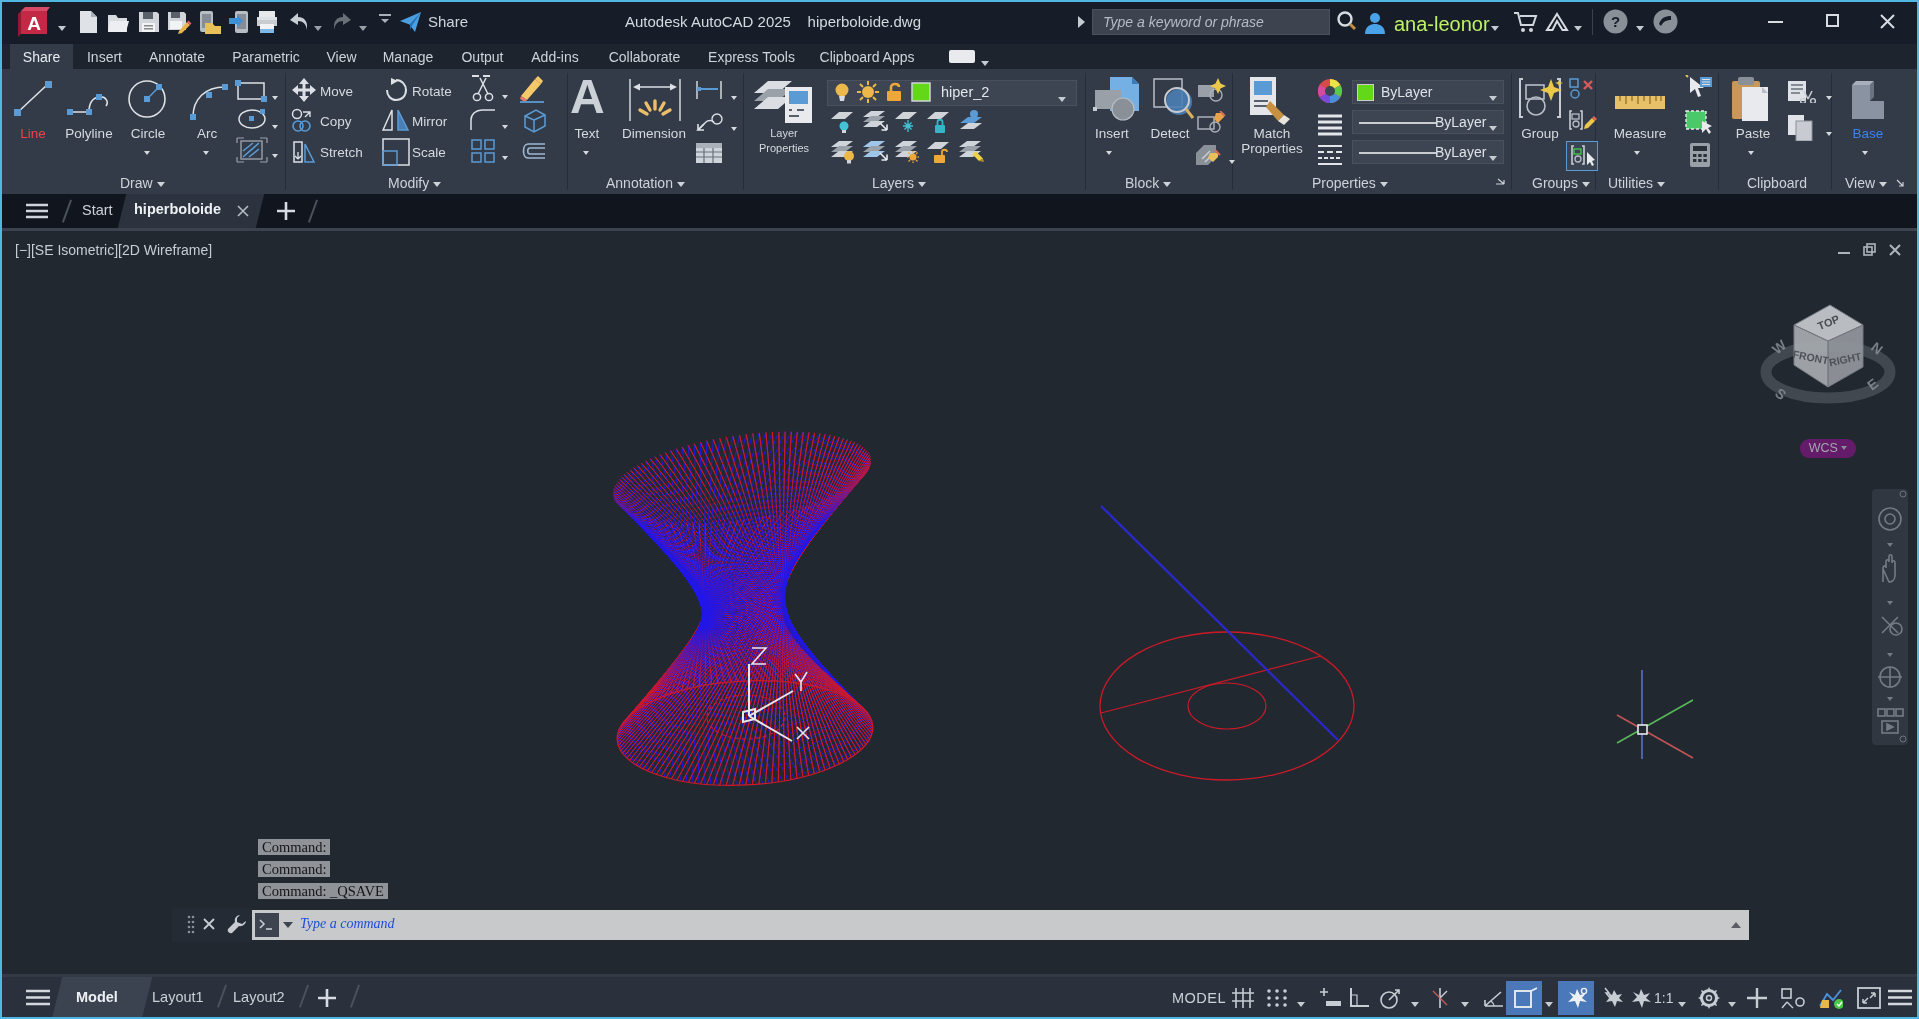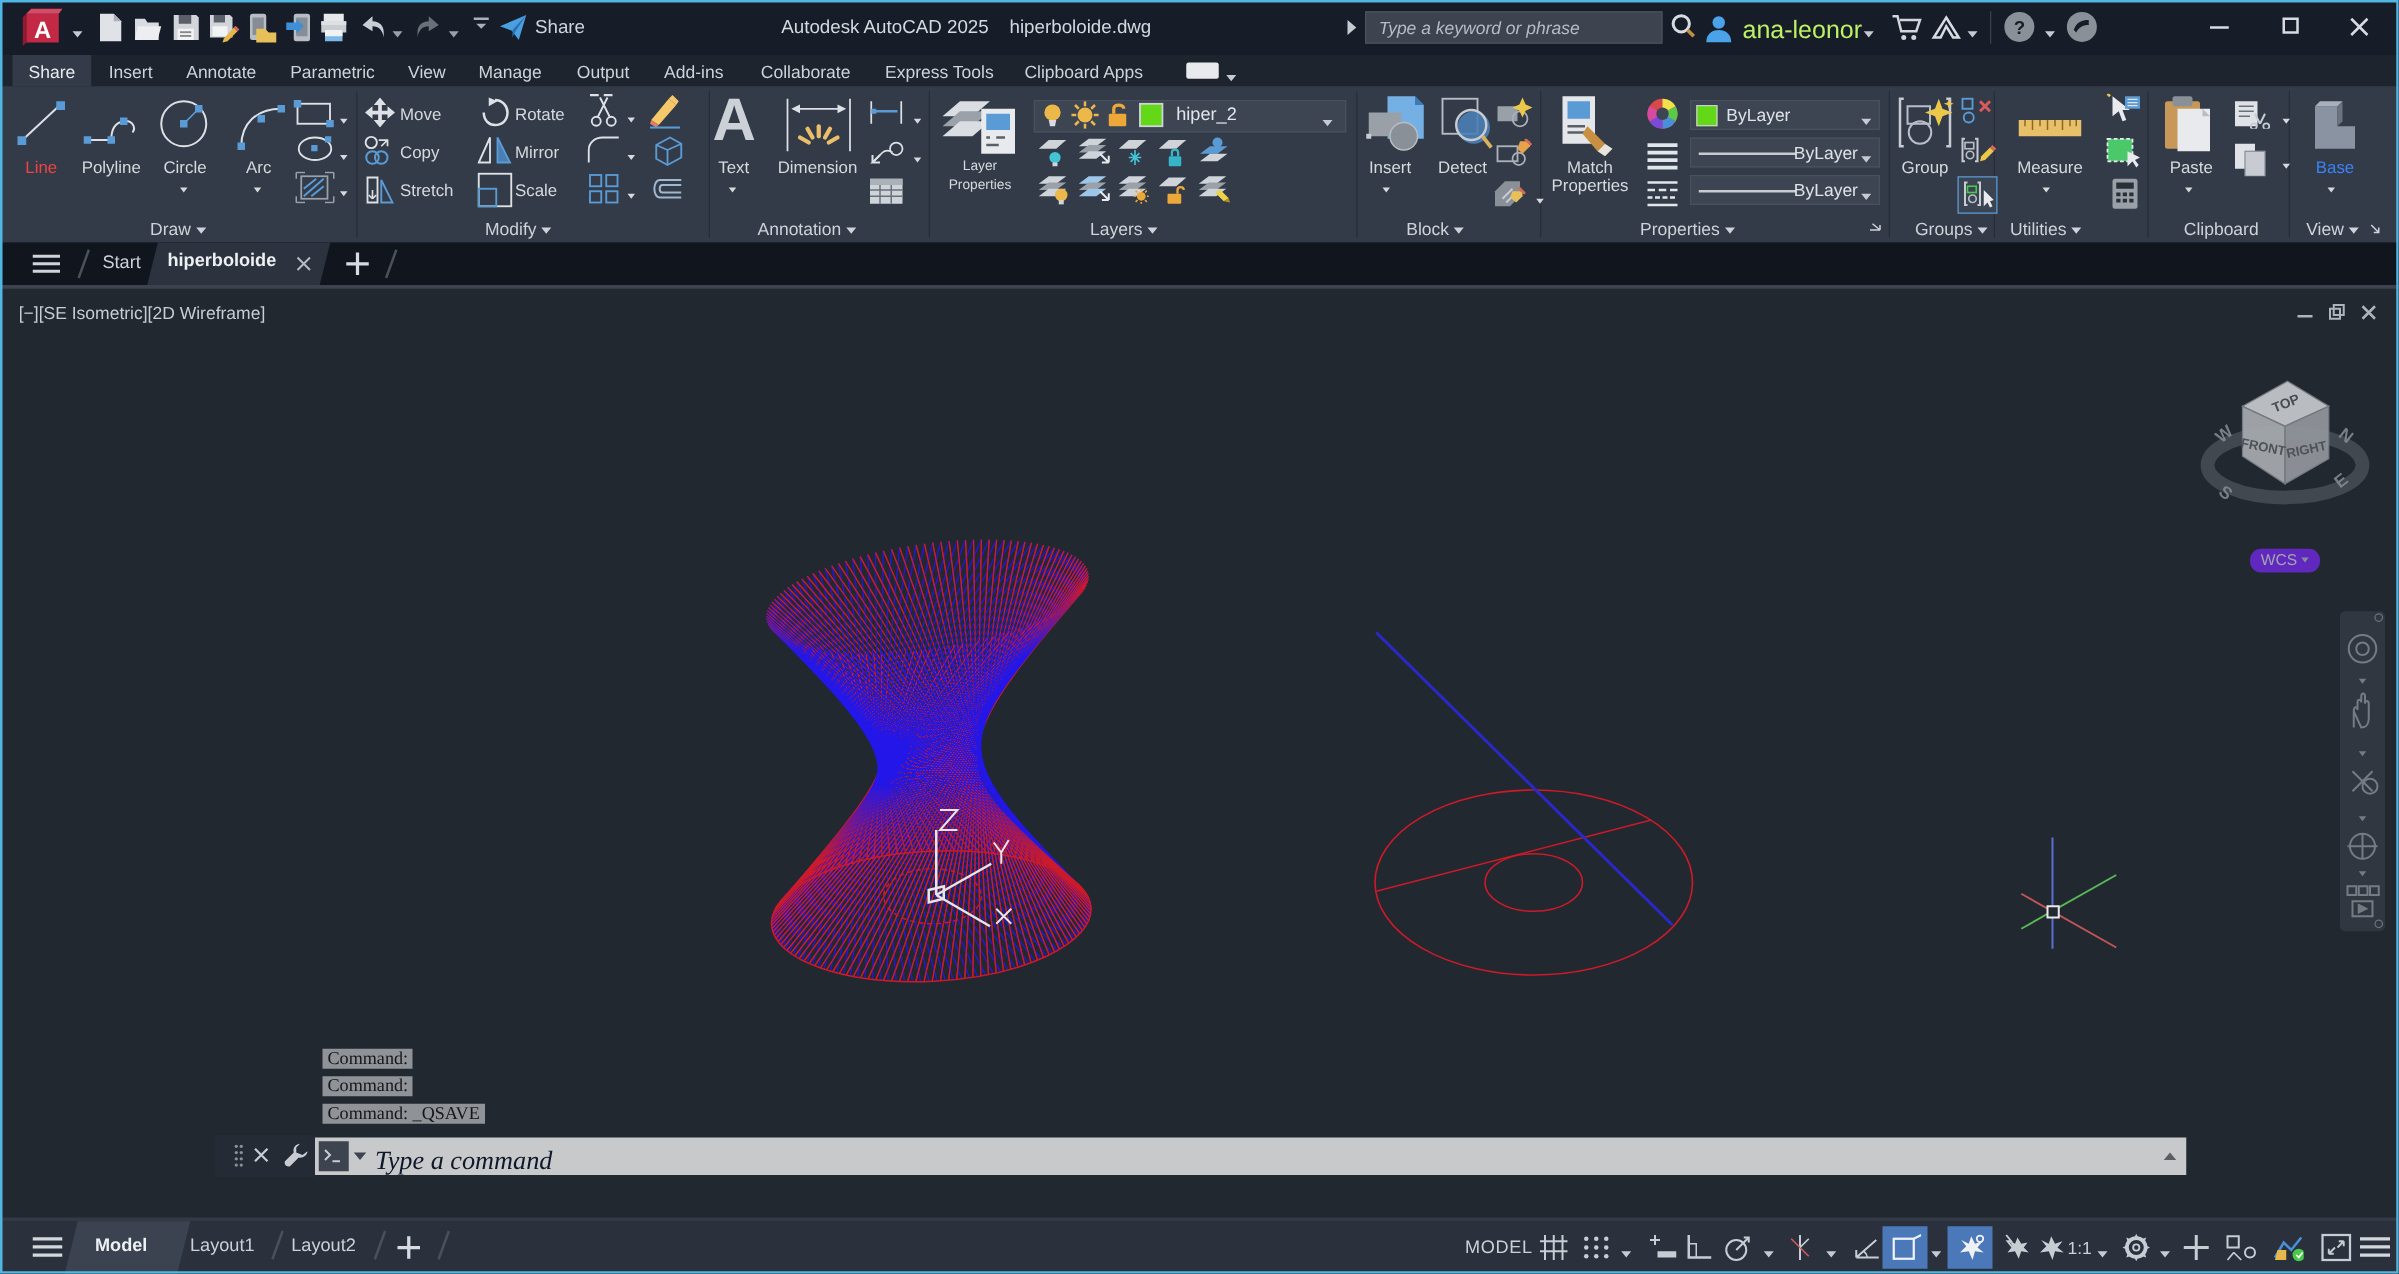--- a/index.html
+++ b/index.html
@@ -667,21 +667,21 @@
 <g stroke="#7a7f86" stroke-width="1" fill="none">
           <path d="M42 30 L78 10 L111 30 L76 46 Z"></path>
           <path d="M42 30 L76 46 L76 92 L42 70 Z"></path>
           <path d="M76 46 L111 30 L111 72 L76 92 Z"></path>
         </g>
 <text x="78" y="31" font-size="11" font-weight="bold" fill="#4a4f55" transform="rotate(-22 78 31)" text-anchor="middle" font-family="Liberation Sans">TOP</text>
 <text x="58" y="66" font-size="10.5" font-weight="bold" fill="#50555b" transform="rotate(11 58 66)" text-anchor="middle" font-family="Liberation Sans">FRONT</text>
 <text x="94" y="68" font-size="10.5" font-weight="bold" fill="#50555b" transform="rotate(-12 94 68)" text-anchor="middle" font-family="Liberation Sans">RIGHT</text>
 </g>
     </svg>
-    <div class="abs" style="left:1800px;top:439px;width:56px;height:19px;background:#6d28d9;border-radius:9px;opacity:0.85">
+    <div class="abs" style="left:1800px;top:439px;width:56px;height:19px;background:#701a75;border-radius:9px;opacity:0.85">
       <span style="display:block;text-align:center;font-size:12.5px;color:#b8bdc4;margin-top:1.5px">WCS <span class="caret" style="border-top-color:#9aa0a8;border-left-width:3px;border-right-width:3px;border-top-width:4px"></span></span>
     </div>
     <svg class="abs" style="left:1870px;top:487px" width="40" height="260" viewBox="0 0 40 260">
 <rect x="2" y="2" width="36" height="256" rx="4" fill="#3e4450" opacity="0.55"></rect>
 <g stroke="#868c94" fill="none" stroke-width="1.6" opacity="0.8">
 <circle cx="20" cy="32" r="11"></circle>
         <circle cx="20" cy="32" r="5"></circle>
 <path d="M13 95 L13 82 M13 82 C13 78 16 78 16 81 L16 75 C16 72 19 72 19 75 L19 70 C19 67 22 67 22 70 L22 76 C22 73 25 73 25 76 L25 88 C25 93 22 95 19 95 Z"></path>
 <path d="M12 130 L28 146 M28 130 L12 146"></path>
         <circle cx="26" cy="142" r="6"></circle>
@@ -724,21 +724,21 @@
     <svg class="abs" style="left:226px;top:913px" width="22" height="22" viewBox="0 0 22 22">
       <path d="M14 2 C11 2 8 5 9 9 L2 16 C1 18 3 21 6 20 L13 13 C16 14 20 11 20 8 L16 11 L11 9 L11 5 Z" fill="#c8ccd2"></path>
     </svg>
     <div class="abs" style="left:252px;top:910px;width:1497px;height:30px;background:#c8c9cb">
       <div style="position:absolute;left:3px;top:3px;width:24px;height:24px;background:#3d4450"></div>
       <svg style="position:absolute;left:6px;top:6px" width="18" height="18" viewBox="0 0 18 18">
         <path d="M2 4 L6 8 L2 12" stroke="#c8ccd2" stroke-width="1.6" fill="none"></path>
         <path d="M8 13 L14 13" stroke="#c8ccd2" stroke-width="1.6"></path>
       </svg>
       <div style="position:absolute;left:31px;top:12px;width:0;height:0;border-left:5px solid transparent;border-right:5px solid transparent;border-top:6px solid #3d4450"></div>
-      <div class="mono" style="position:absolute;left:48px;top:6px;font-size:21px;font-style:italic;color:#0f172a">Type a command</div>
+      <div class="mono" style="position:absolute;left:48px;top:6px;font-size:14px;font-style:italic;color:#1d4ed8">Type a command</div>
       <div style="position:absolute;right:8px;top:12px;width:0;height:0;border-left:5px solid transparent;border-right:5px solid transparent;border-bottom:6px solid #5a5e64"></div>
     </div>
     <div class="abs" id="statusbar"></div>
     <div class="abs" style="left:0px;top:974px;width:1919px;height:3px;background:#333a45"></div>
     <svg class="abs" style="left:26px;top:989px" width="24" height="17" viewBox="0 0 24 17">
       <path d="M0 2 L24 2 M0 8.5 L24 8.5 M0 15 L24 15" stroke="#d4d8dd" stroke-width="2.6"></path>
     </svg>
     <div class="abs" style="left:57px;top:977px;width:90px;height:42px;background:#3b4350;transform:skewX(-14deg)"></div>
     <div class="abs" style="left:76px;top:989px;font-size:14.5px;font-weight:bold;color:#eef1f4">Model</div>
     <div class="abs" style="left:152px;top:989px;font-size:14.5px;color:#ccd1d7">Layout1</div>

